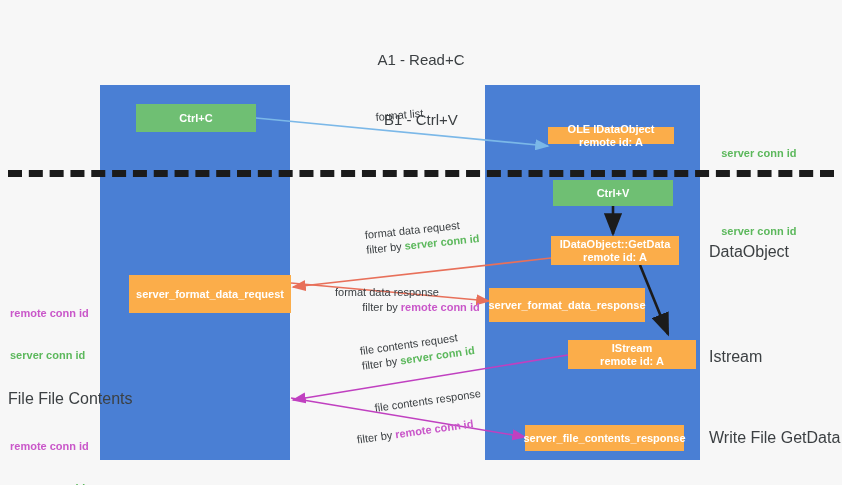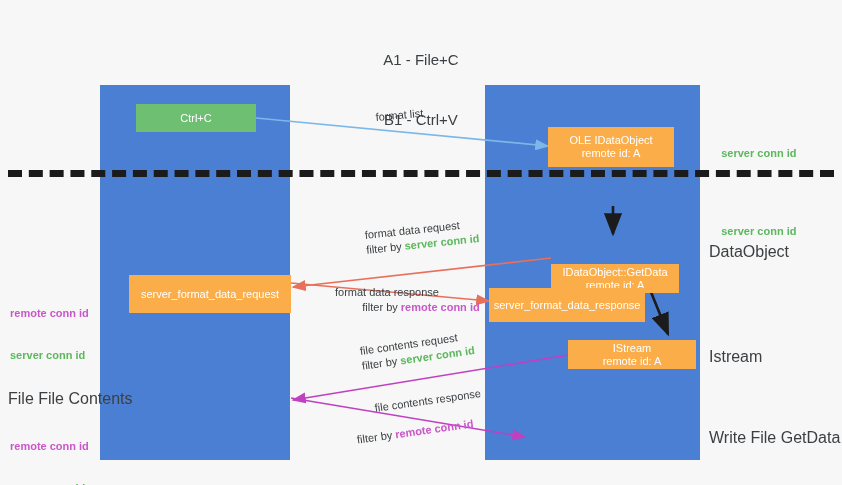--- a/index.html
+++ b/index.html
@@ -43,20 +43,21 @@
   
   .box{
     display:flex;align-items:center;justify-content:center;
     text-align:center;
     color:#ffffff;
     font-size:11px;
     line-height:13px;
     box-sizing:border-box;
     white-space:pre;
     padding:2px 16px;
+    font-weight:bold;
   }
   .box.green{background:#6fbf73;}
   .box.orange{background:#fbad4a;}
 
   
   .dashed{
     left:8px;right:8px;top:170px;height:0;
     border-top:7px dashed #1b1b1b;
   }
 
@@ -87,21 +88,21 @@
   .arrow-label.rot{transform-origin:left top;}
 
   svg.wires{position:absolute;left:0;top:0;width:842px;height:485px;overflow:visible;pointer-events:none;}
 </style>
 </head>
 <body>
 
 <div id="stage">
 
   <div class="abs title">
-    <div>A1 - File+C</div>
+    <div>A1 - Read+C</div>
     <div>B1 - Ctrl+V</div>
   </div>
 
   <div class="abs lane-head" style="left:100px;top:58px;width:190px;">
     <div>A1</div>
     <div>remote</div>
   </div>
   <div class="abs lane-head" style="left:485px;top:58px;width:215px;">
     <div>B1</div>
     <div>connection</div>
@@ -145,40 +146,46 @@
 
   <div class="abs box green" style="left:136px;top:104px;width:120px;height:28px;">
     <span>Ctrl+C</span>
   </div>
 
   <div class="abs box orange" style="left:129px;top:275px;width:162px;height:38px;">
     <span>server_format_data_request</span>
   </div>
 
 
-  <div class="abs box orange" style="left:548px;top:127px;width:126px;height:40px;flex-direction:column;">
+  <div class="abs box orange" style="left:548px;top:127px;width:126px;height:17px;flex-direction:column;">
     <span>OLE IDataObject</span>
     <span>remote id: A</span>
   </div>
 
-
-  <div class="abs box orange" style="left:551px;top:236px;width:128px;height:29px;flex-direction:column;margin-top:28px;">
+  <div class="abs box green" style="left:553px;top:180px;width:120px;height:26px;">
+    <span>Ctrl+V</span>
+  </div>
+
+  <div class="abs box orange" style="left:551px;top:236px;width:128px;height:29px;flex-direction:column;">
     <span>IDataObject::GetData</span>
     <span>remote id: A</span>
   </div>
 
   <div class="abs box orange" style="left:568px;top:340px;width:128px;height:29px;flex-direction:column;">
     <span>IStream</span>
     <span>remote id: A</span>
   </div>
 
   <div class="abs box orange" style="left:489px;top:288px;width:156px;height:34px;">
     <span>server_format_data_response</span>
   </div>
 
+  <div class="abs box orange" style="left:525px;top:425px;width:159px;height:26px;">
+    <span>server_file_contents_response</span>
+  </div>
 
   <div class="abs arrow-label rot" style="left:375px;top:110px;transform:rotate(-5deg);">
     <span>format list</span>
   </div>
 
   <div class="abs arrow-label rot" style="left:364px;top:228px;transform:rotate(-6deg);">
     <div>format data request</div>
     <div>
       <span class="dark-txt">filter by </span><span class="green-txt" style="font-weight:bold;">server conn id</span>
     </div>

